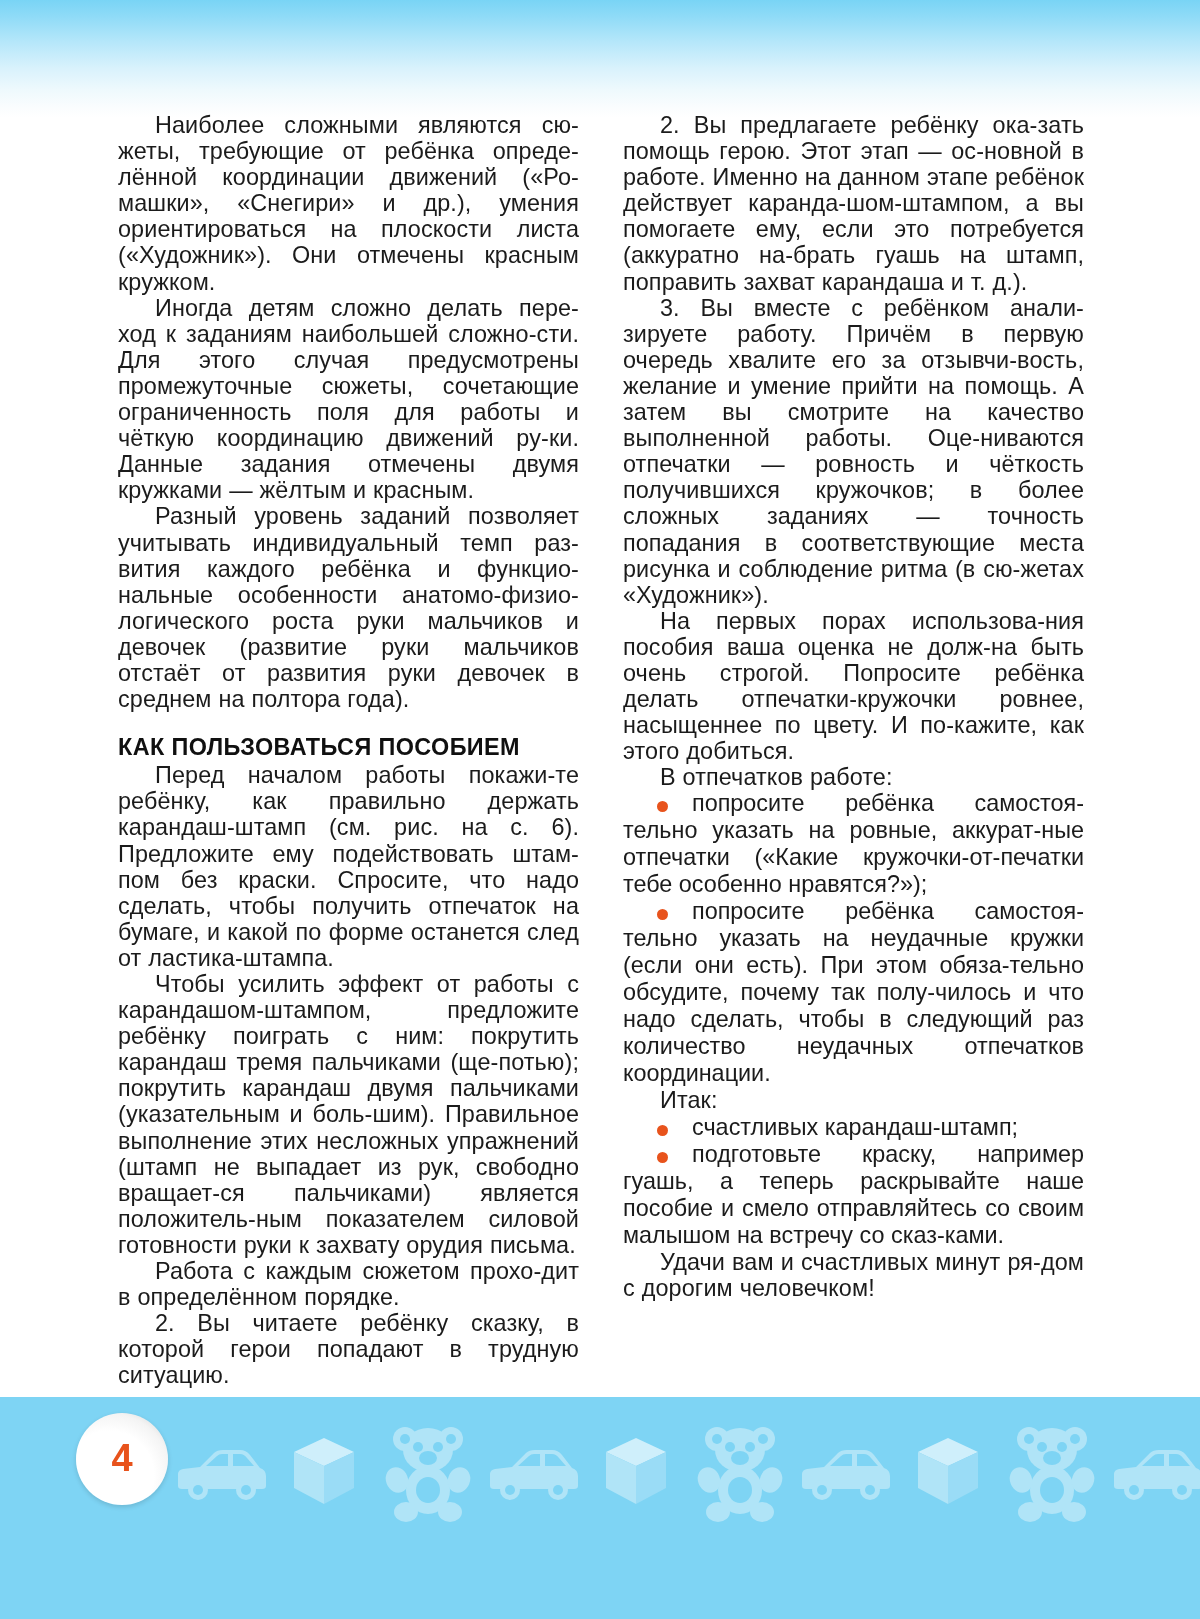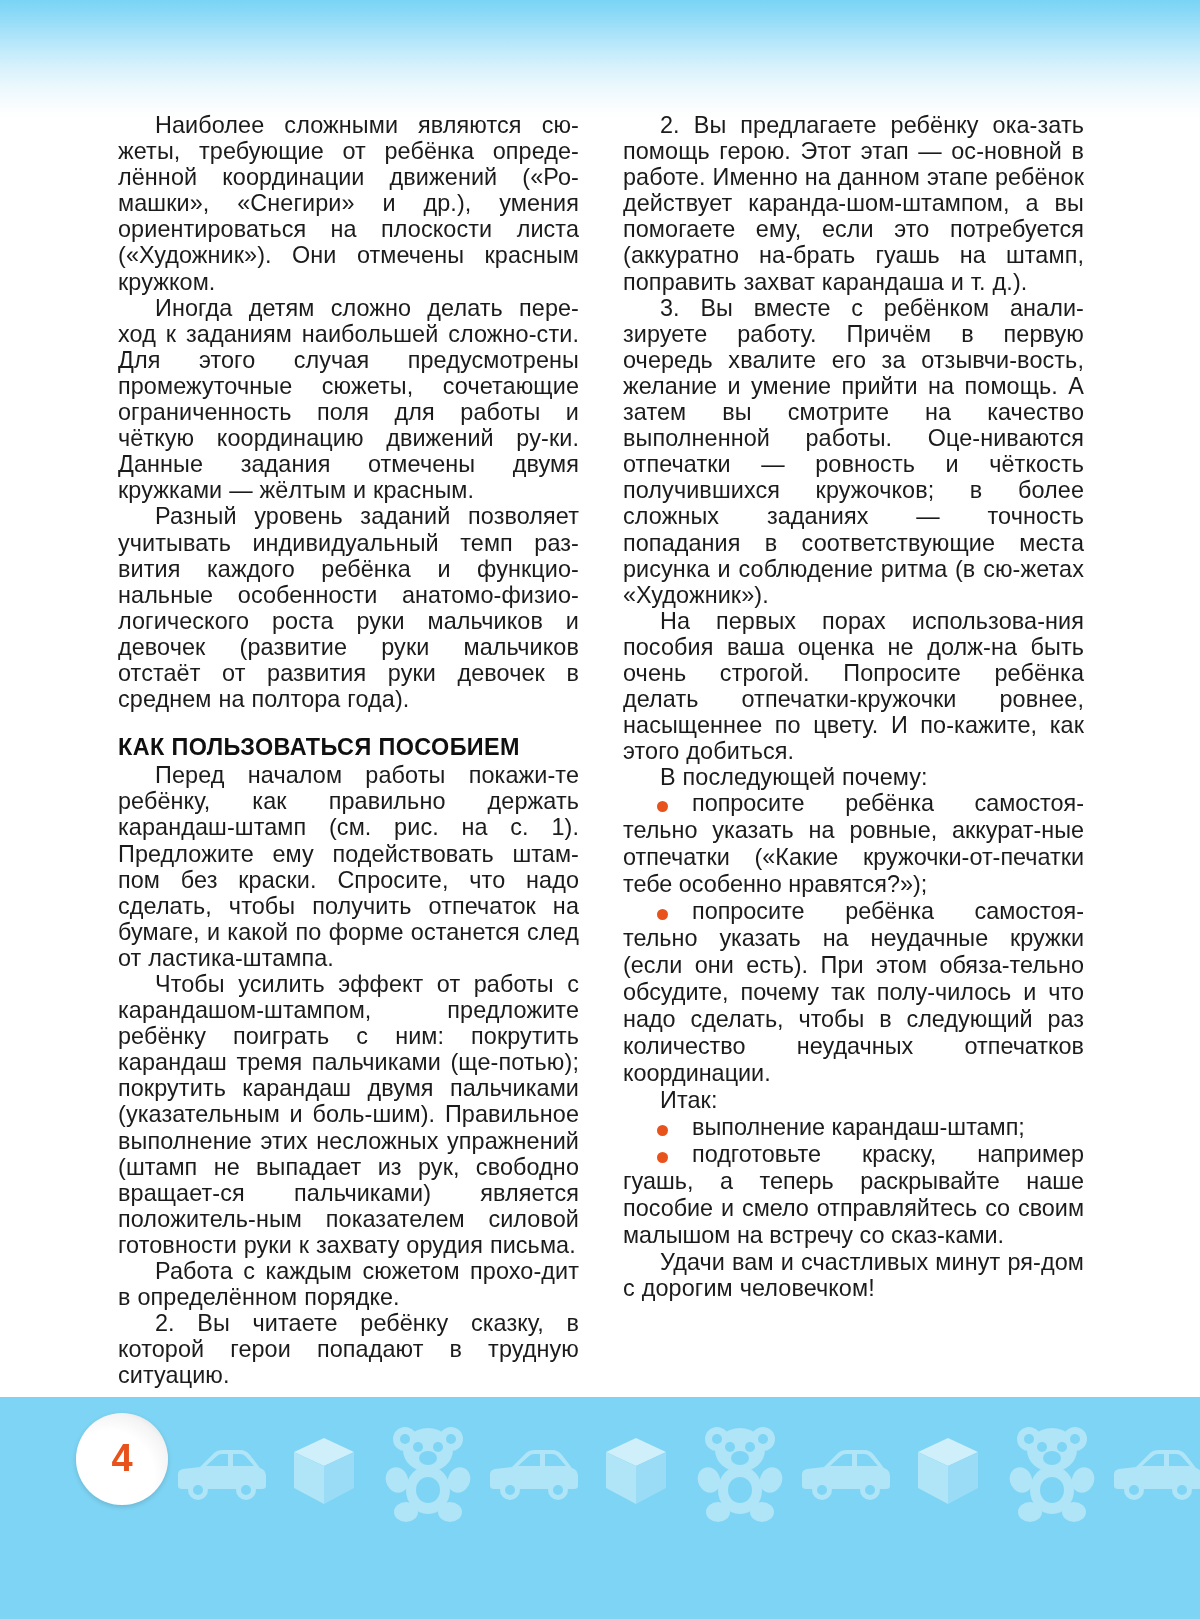--- a/index.html
+++ b/index.html
@@ -186,47 +186,47 @@
 
   <div class="content">
 
     <div class="column">
       <p class="para">Наиболее сложными являются сю-жеты, требующие от ребёнка опреде-лённой координации движений («Ро-машки», «Снегири» и др.), умения ориентироваться на плоскости листа («Художник»). Они отмечены красным кружком.</p>
       <p class="para">Иногда детям сложно делать пере-ход к заданиям наибольшей сложно-сти. Для этого случая предусмотрены промежуточные сюжеты, сочетающие ограниченность поля для работы и чёткую координацию движений ру-ки. Данные задания отмечены двумя кружками — жёлтым и красным.</p>
       <p class="para">Разный уровень заданий позволяет учитывать индивидуальный темп раз-вития каждого ребёнка и функцио-нальные особенности анатомо-физио-логического роста руки мальчиков и девочек (развитие руки мальчиков отстаёт от развития руки девочек в среднем на полтора года).</p>
 
       <h2 class="section-heading">КАК ПОЛЬЗОВАТЬСЯ ПОСОБИЕМ</h2>
 
-      <p class="para">Перед началом работы покажи-те ребёнку, как правильно держать карандаш-штамп (см. рис. на с. 1). Предложите ему подействовать штам-пом без краски. Спросите, что надо сделать, чтобы получить отпечаток на бумаге, и какой по форме останется след от ластика-штампа.</p>
+      <p class="para">Перед началом работы покажи-те ребёнку, как правильно держать карандаш-штамп (см. рис. на с. 6). Предложите ему подействовать штам-пом без краски. Спросите, что надо сделать, чтобы получить отпечаток на бумаге, и какой по форме останется след от ластика-штампа.</p>
       <p class="para">Чтобы усилить эффект от работы с карандашом-штампом, предложите ребёнку поиграть с ним: покрутить карандаш тремя пальчиками (ще-потью); покрутить карандаш двумя пальчиками (указательным и боль-шим). Правильное выполнение этих несложных упражнений (штамп не выпадает из рук, свободно вращает-ся пальчиками) является положитель-ным показателем силовой готовности руки к захвату орудия письма.</p>
       <p class="para">Работа с каждым сюжетом прохо-дит в определённом порядке.</p>
       <p class="para">2. Вы читаете ребёнку сказку, в которой герои попадают в трудную ситуацию.</p>
     </div>
 
     <div class="column">
       <p class="para">2. Вы предлагаете ребёнку ока-зать помощь герою. Этот этап — ос-новной в работе. Именно на данном этапе ребёнок действует каранда-шом-штампом, а вы помогаете ему, если это потребуется (аккуратно на-брать гуашь на штамп, поправить захват карандаша и т. д.).</p>
       <p class="para">3. Вы вместе с ребёнком анали-зируете работу. Причём в первую очередь хвалите его за отзывчи-вость, желание и умение прийти на помощь. А затем вы смотрите на качество выполненной работы. Оце-ниваются отпечатки — ровность и чёткость получившихся кружочков; в более сложных заданиях — точность попадания в соответствующие места рисунка и соблюдение ритма (в сю-жетах «Художник»).</p>
       <p class="para">На первых порах использова-ния пособия ваша оценка не долж-на быть очень строгой. Попросите ребёнка делать отпечатки-кружочки ровнее, насыщеннее по цвету. И по-кажите, как этого добиться.</p>
 
-      <p class="para">В последующей почему:</p>
+      <p class="para">В отпечатков работе:</p>
 
       <ul class="bullets">
         <li class="bullet-item">
           <span class="dot"></span><span>попросите ребёнка самостоя-тельно указать на ровные, аккурат-ные отпечатки («Какие кружочки-от-печатки тебе особенно нравятся?»);</span>
         </li>
         <li class="bullet-item">
           <span class="dot"></span><span>попросите ребёнка самостоя-тельно указать на неудачные кружки (если они есть). При этом обяза-тельно обсудите, почему так полу-чилось и что надо сделать, чтобы в следующий раз количество неудачных отпечатков координации.</span>
         </li>
       </ul>
 
       <p class="para">Итак:</p>
 
       <ul class="bullets">
         <li class="bullet-item">
-          <span class="dot"></span><span>выполнение карандаш-штамп;</span>
+          <span class="dot"></span><span>счастливых карандаш-штамп;</span>
         </li>
         <li class="bullet-item">
           <span class="dot"></span><span>подготовьте краску, например гуашь, а теперь раскрывайте наше пособие и смело отправляйтесь со своим малышом на встречу со сказ-ками.</span>
         </li>
       </ul>
 
       <p class="para">Удачи вам и счастливых минут ря-дом с дорогим человечком!</p>
     </div>
 
   </div>

